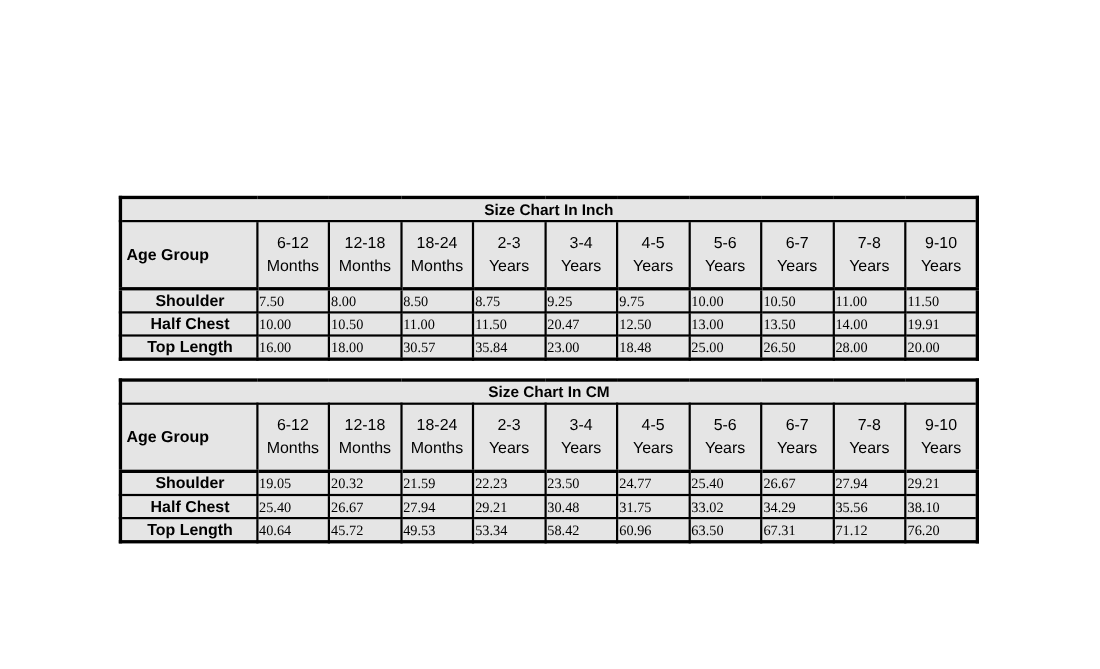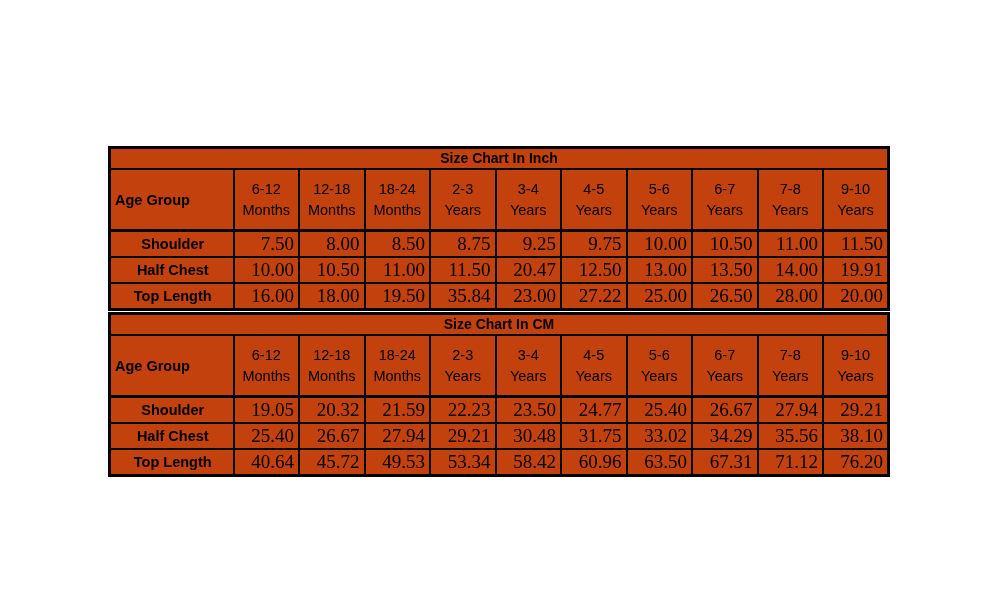--- a/index.html
+++ b/index.html
@@ -13,22 +13,23 @@
     height: 608px;
     background: #ffffff;
     overflow: hidden;
   }
   table.size-table {
     position: absolute;
     left: 108px;
     border-collapse: collapse;
     table-layout: fixed;
     width: 782px;
-    background: #c2410c;
+    background: #e5e5e5;
     border: 3px solid #000000;
+    margin-top: 32px;
   }
   #table-inch { top: 146px; }
   #table-cm   { top: 312px; }
 
   table.size-table col.label-col { width: 124px; }
 
   table.size-table th,
   table.size-table td {
     border: 2px solid #000000;
     overflow: hidden;
@@ -77,24 +78,23 @@
     font-weight: bold;
     font-size: 14.5px;
     color: #000000;
     text-align: center;
     padding: 1px 2px 1px 4px;
     height: 17px;
   }
 
   td.num-cell {
     font-family: "Liberation Serif", serif;
-    font-size: 19px;
-    color: #000000;
-    text-align: right;
-    padding: 1px 4px 1px 12px;
+    font-size: 13px;
+    color: #000000;
+    padding: 1px 4px 1px 1px;
     height: 17px;
   }
 </style>
 </head>
 <body>
 
 <div id="page">
 
   <table class="size-table" id="table-inch">
     <colgroup>
@@ -160,24 +160,24 @@
         <td class="num-cell">12.50</td>
         <td class="num-cell">13.00</td>
         <td class="num-cell">13.50</td>
         <td class="num-cell">14.00</td>
         <td class="num-cell">19.91</td>
       </tr>
       <tr>
         <td class="row-label">Top Length</td>
         <td class="num-cell">16.00</td>
         <td class="num-cell">18.00</td>
-        <td class="num-cell">19.50</td>
+        <td class="num-cell">30.57</td>
         <td class="num-cell">35.84</td>
         <td class="num-cell">23.00</td>
-        <td class="num-cell">27.22</td>
+        <td class="num-cell">18.48</td>
         <td class="num-cell">25.00</td>
         <td class="num-cell">26.50</td>
         <td class="num-cell">28.00</td>
         <td class="num-cell">20.00</td>
       </tr>
     </tbody>
   </table>
 
   <table class="size-table" id="table-cm">
     <colgroup>

